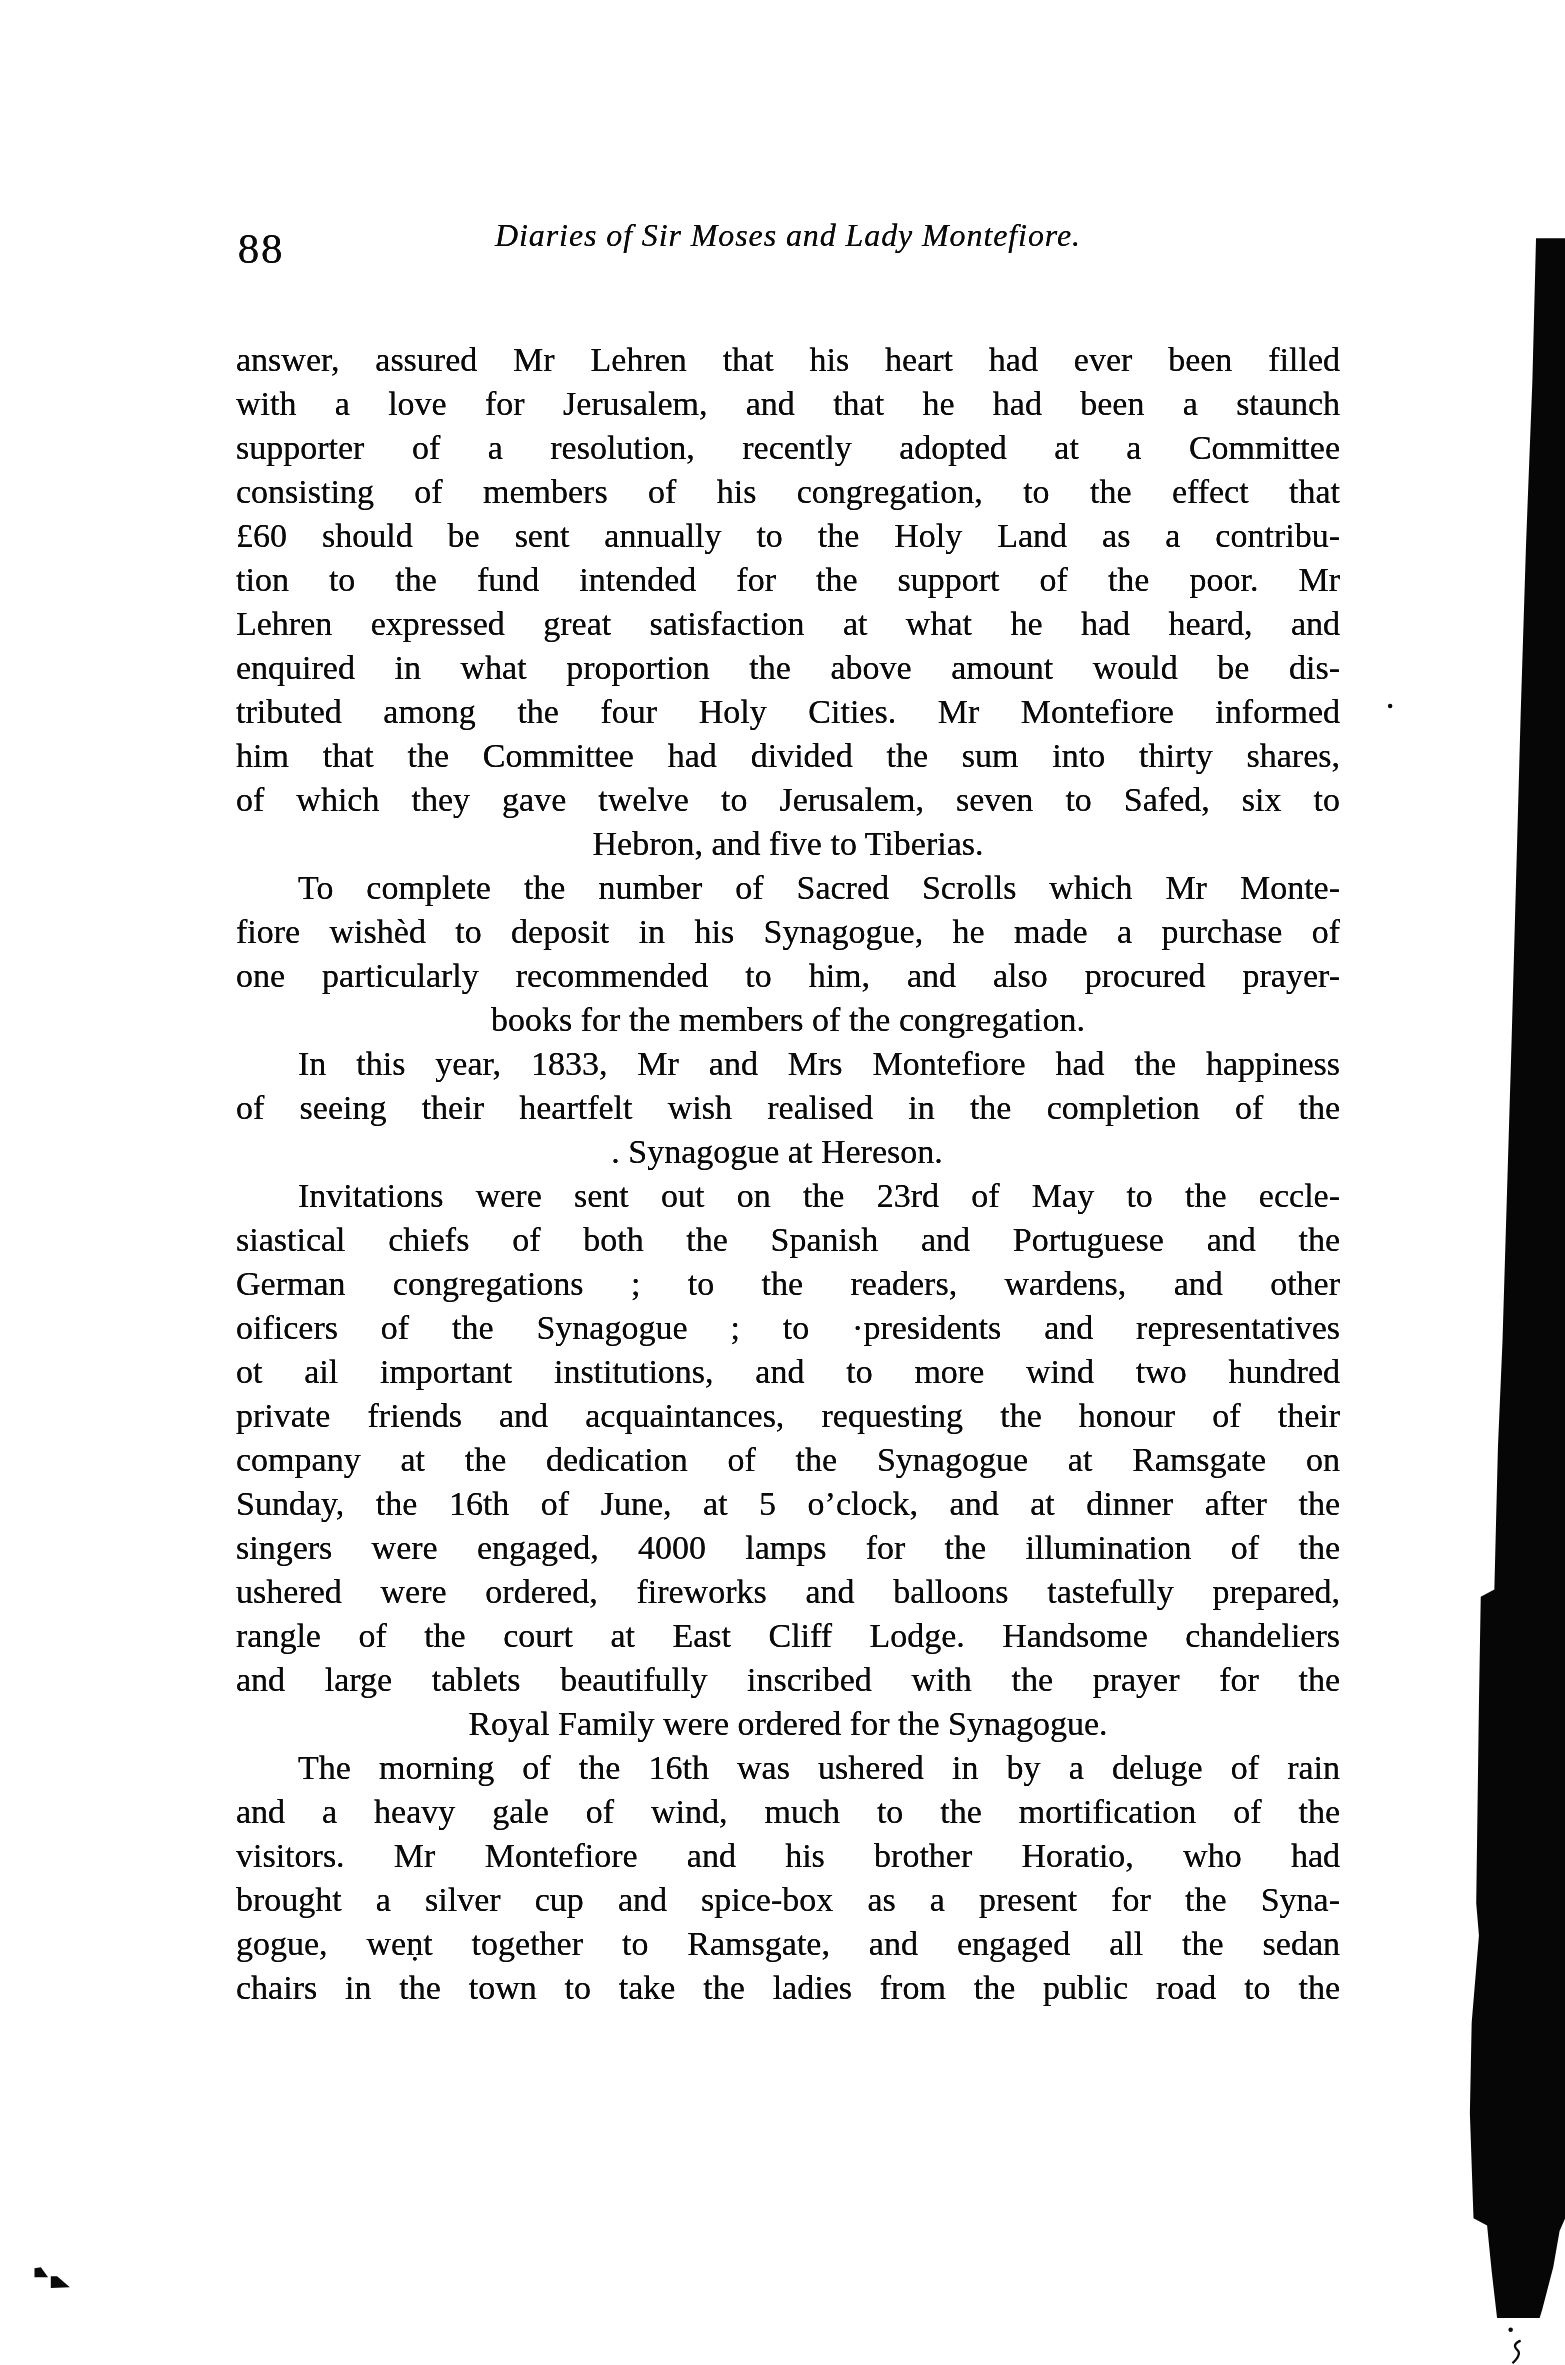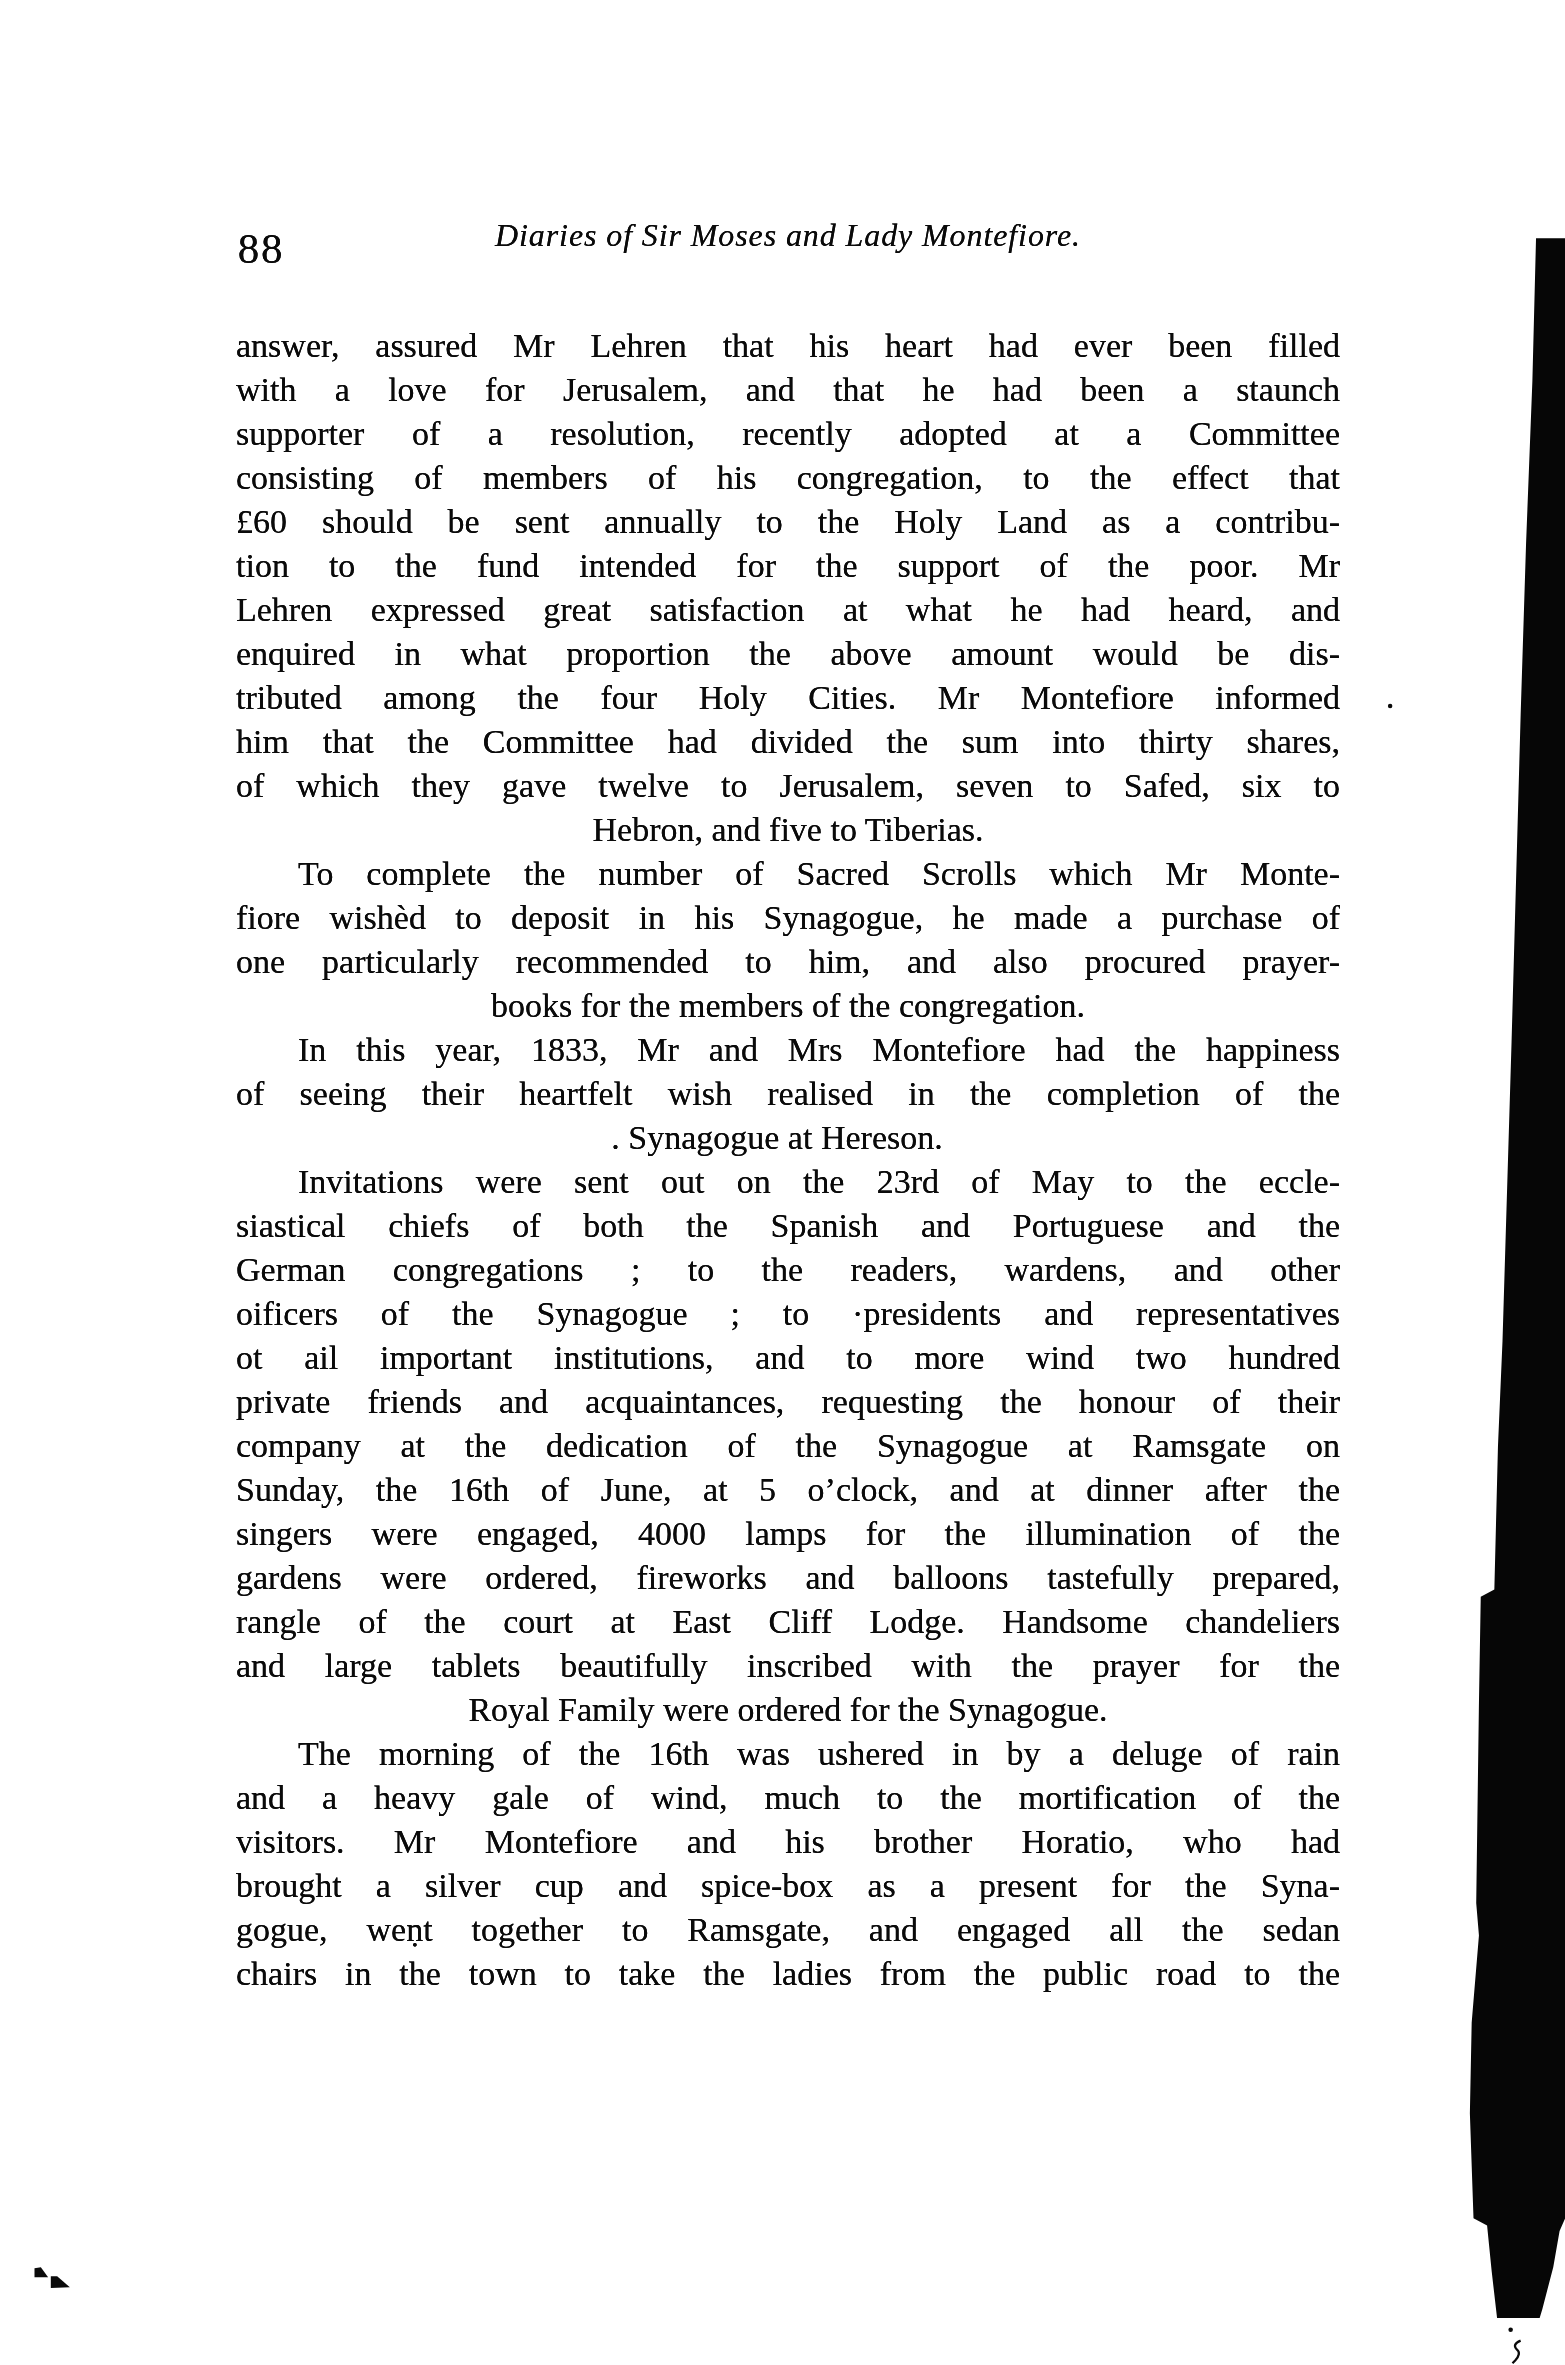--- a/index.html
+++ b/index.html
@@ -22,21 +22,21 @@
   }
   #running-title {
     position:absolute; left:0; top:0; width:100%;
     text-align:center; font-style:italic;
     font-size:32px; letter-spacing:0.9px;
     text-shadow:0 0 0.5px currentColor;
     white-space:nowrap;
   }
 
   
-  #text-block { position:absolute; left:236px; top:324px; width:1104px; }
+  #text-block { position:absolute; left:236px; top:338px; width:1104px; }
   .tline {
     height:44px; line-height:44px;
     font-size:34px;
     overflow:hidden;
     text-align:justify;
     text-shadow:0 0 0.5px currentColor;
     white-space:normal;
   }
   .tline::after { content:""; display:inline-block; width:100%; height:0; }
   .noj { text-align:center; }
@@ -79,21 +79,21 @@
       <div class="tline noj out">. Synagogue at Hereson.</div>
       <div class="tline ind">Invitations were sent out on the 23rd of May to the eccle-</div>
       <div class="tline">siastical chiefs of both the Spanish and Portuguese and the</div>
       <div class="tline">German congregations ; to the readers, wardens, and other</div>
       <div class="tline">oificers of the Synagogue ; to ·presidents and representatives</div>
       <div class="tline">ot ail important institutions, and to more wind two hundred</div>
       <div class="tline">private friends and acquaintances, requesting the honour of their</div>
       <div class="tline">company at the dedication of the Synagogue at Ramsgate on</div>
       <div class="tline">Sunday, the 16th of June, at 5 o’clock, and at dinner after the</div>
       <div class="tline">singers were engaged, 4000 lamps for the illumination of the</div>
-      <div class="tline">gardens were ordered, fireworks and balloons tastefully prepared,</div>
+      <div class="tline">ushered were ordered, fireworks and balloons tastefully prepared,</div>
       <div class="tline">rangle of the court at East Cliff Lodge.  Handsome chandeliers</div>
       <div class="tline">and large tablets beautifully inscribed with the prayer for the</div>
       <div class="tline noj">Royal Family were ordered for the Synagogue.</div>
       <div class="tline ind">The morning of the 16th was ushered in by a deluge of rain</div>
       <div class="tline">and a heavy gale of wind, much to the mortification of the</div>
       <div class="tline">visitors.  Mr Montefiore and his brother Horatio, who had</div>
       <div class="tline">brought a silver cup and spice-box as a present for the Syna-</div>
       <div class="tline">gogue, weṇt together to Ramsgate, and engaged all the sedan</div>
       <div class="tline">chairs in the town to take the ladies from the public road to the</div>
     </div>

